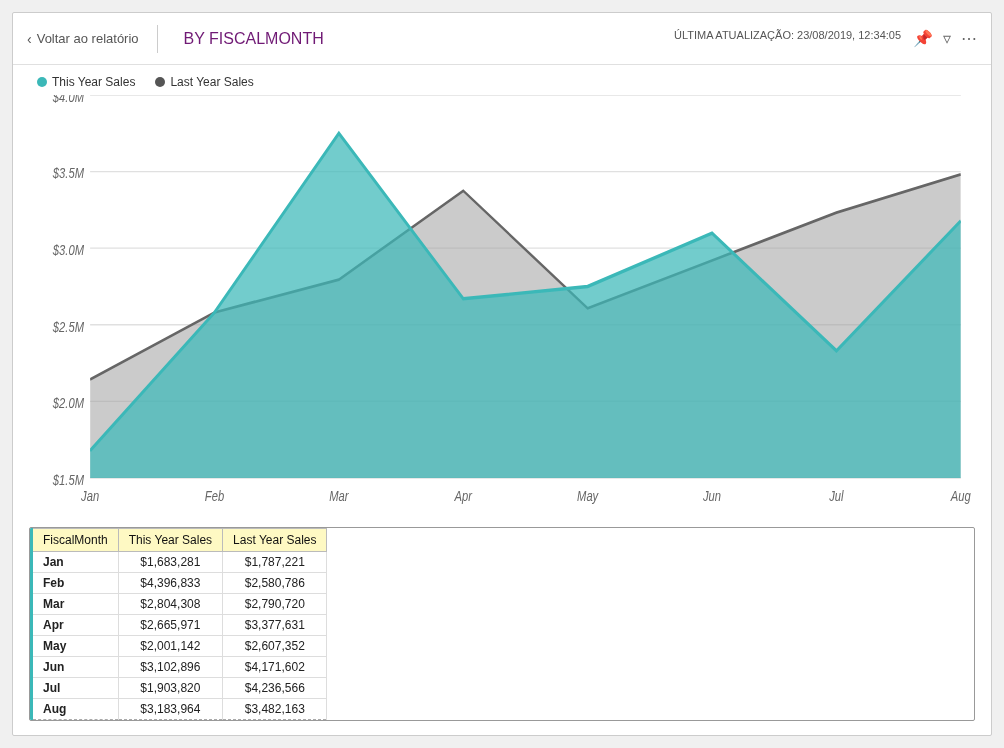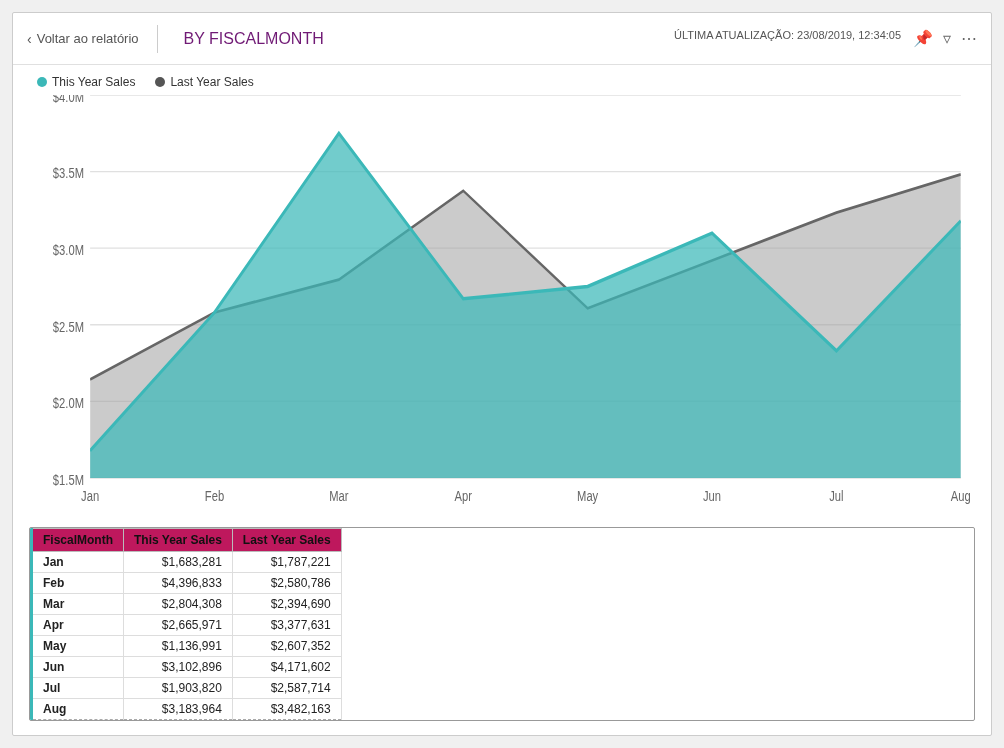--- a/index.html
+++ b/index.html
@@ -113,54 +113,55 @@
       height: 10px;
       border-radius: 50%;
     }
     .legend-dot-teal { background: #3bb8b8; }
     .legend-dot-gray { background: #555; }
 
     
     .chart-svg-container {
       flex: 1;
       position: relative;
+      font-style: italic;
     }
     svg.area-chart {
       width: 100%;
       height: 100%;
     }
 
     
     .data-table-container {
       margin: 8px 16px 14px 16px;
       border: 1px solid #999;
       border-radius: 2px;
       overflow: hidden;
     }
     table.data-table {
       width: auto;
       border-collapse: collapse;
       font-size: 12px;
     }
     table.data-table th {
-      background: #be185d;
+      background: #fef9c3;
       border: 1px solid #bbb;
       padding: 4px 10px;
-      font-weight: 700;
+      font-weight: 400;
       text-align: right;
       color: #111;
       white-space: nowrap;
     }
     table.data-table th:first-child {
       text-align: left;
     }
     table.data-table td {
       border: 1px solid #ddd;
       padding: 3px 10px;
-      text-align: right;
+      text-align: center;
       color: #222;
       white-space: nowrap;
     }
     table.data-table td:first-child {
       text-align: left;
       font-weight: 600;
       background: #fff;
     }
     table.data-table tr:last-child td {
       border-bottom: 1px dashed #aaa;
@@ -261,41 +262,41 @@
             <td>$1,787,221</td>
           </tr>
           <tr>
             <td class="teal-border-left">Feb</td>
             <td>$4,396,833</td>
             <td>$2,580,786</td>
           </tr>
           <tr>
             <td class="teal-border-left">Mar</td>
             <td>$2,804,308</td>
-            <td>$2,394,690</td>
+            <td>$2,790,720</td>
           </tr>
           <tr>
             <td class="teal-border-left">Apr</td>
             <td>$2,665,971</td>
             <td>$3,377,631</td>
           </tr>
           <tr>
             <td class="teal-border-left">May</td>
-            <td>$1,136,991</td>
+            <td>$2,001,142</td>
             <td>$2,607,352</td>
           </tr>
           <tr>
             <td class="teal-border-left">Jun</td>
             <td>$3,102,896</td>
             <td>$4,171,602</td>
           </tr>
           <tr>
             <td class="teal-border-left">Jul</td>
             <td>$1,903,820</td>
-            <td>$2,587,714</td>
+            <td>$4,236,566</td>
           </tr>
           <tr>
             <td class="teal-border-left">Aug</td>
             <td>$3,183,964</td>
             <td>$3,482,163</td>
           </tr>
         </tbody>
     </table>
   </div>
 </div>

